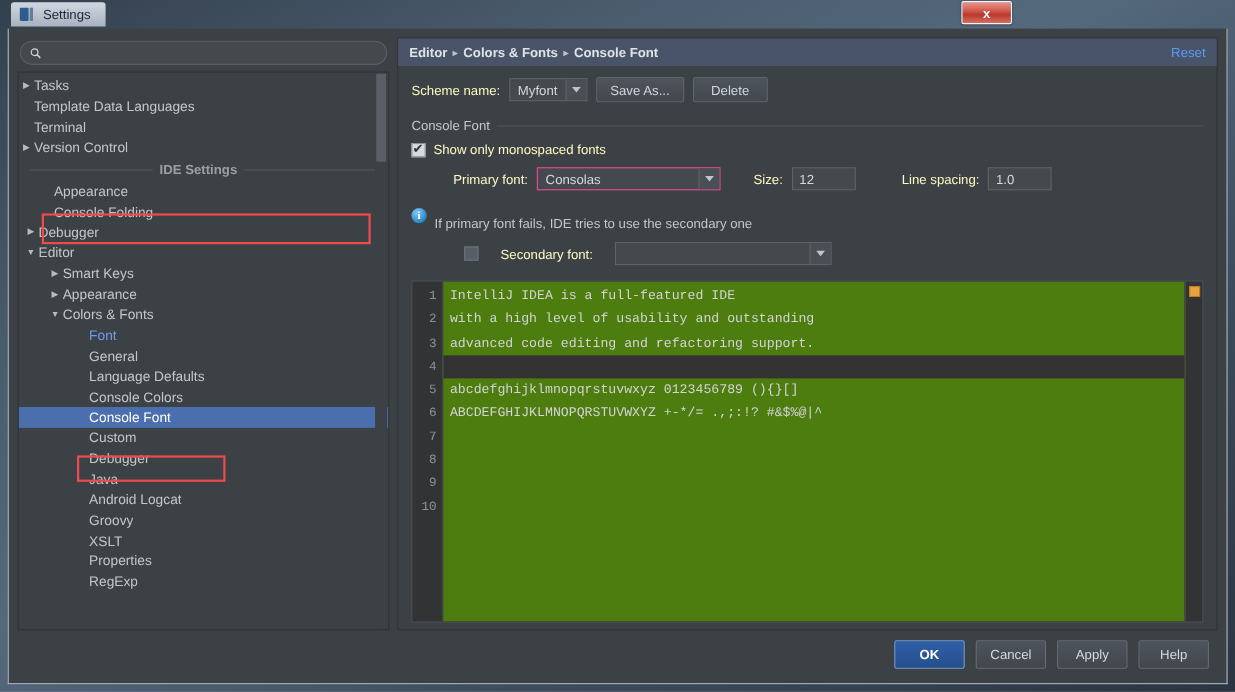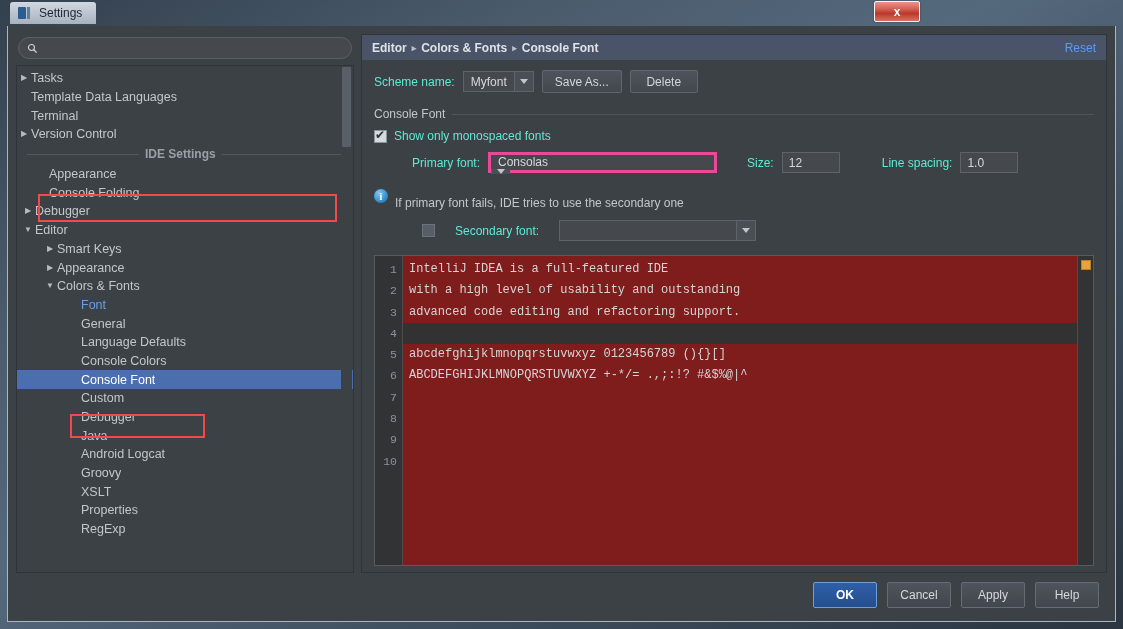--- a/index.html
+++ b/index.html
@@ -135,21 +135,21 @@
     display: flex; align-items: center; gap: 5px;
   }
   #breadcrumb .sep { color: #b7c0cc; font-size: 9px; }
   #reset-link {
     font-size: 12px; color: #5b9bf5; cursor: pointer;
   }
   #right-content { flex: 1; padding: 10px 12px 6px 12px; display: flex; flex-direction: column; }
 
   .row { display: flex; align-items: center; }
   #scheme-row { gap: 8px; margin-bottom: 14px; }
-  .lbl { font-size: 12px; color: #5eead4; }
+  .lbl { font-size: 12px; color: #fef9c3; }
   .combo {
     display: flex; align-items: stretch; height: 21px;
     background: #45494e; border: 1px solid #5d6369;
   }
   .combo .val {
     display: flex; align-items: center; padding: 0 7px;
     font-size: 12px; color: #d4d8dc; white-space: nowrap;
   }
   .combo .arrow-btn {
     width: 19px; border-left: 1px solid #5d6369;
@@ -183,21 +183,21 @@
     border: 1px solid #8d939a; position: relative; flex: none;
   }
   .checkbox.checked::after {
     content: "✔"; position: absolute; left: 0px; top: -3px;
     font-size: 12px; color: #2c3138; line-height: 14px;
   }
   .checkbox.empty { background: #585e65; border: 1px solid #6c737a; }
 
   #primary-font-row { gap: 8px; margin-bottom: 9px; padding-left: 38px; position: relative; }
   #primary-combo {
-    width: 229px; border: 3px solid #ec4899; flex-direction: column;
+    width: 167px; border: 1px solid #ec4899;
   }
   #primary-combo .val { flex: 1; }
   #annotation-primary-font {
     position: absolute; left: 30px; top: 168px;
     width: 299px; height: 28px;
     border: 2px solid #f24a4a; pointer-events: none; z-index: 9;
   }
   .tf {
     height: 21px; background: #45494e; border: 1px solid #5d6369;
     display: flex; align-items: center; padding: 0 6px;
@@ -232,21 +232,21 @@
     padding-top: 3px;
     display: flex; flex-direction: column; align-items: flex-end;
   }
   .lineno {
     height: 21.3px; line-height: 21.3px;
     font-family: "Liberation Mono", monospace;
     font-size: 11.5px; color: #8d9196; padding-right: 5px;
   }
   #code-area {
     flex: 1; padding-top: 3px; position: relative; overflow: hidden;
-    background: #7f1d1d;
+    background: #4d7c0f;
   }
   .codeline {
     height: 21.3px; line-height: 21.3px;
     font-family: "Liberation Mono", monospace;
     font-size: 12px; color: #d4d4d4; white-space: pre;
     padding-left: 6px;
   }
   .codeline.caret { background: #323232; }
   #right-markers {
     width: 16px; flex: none; background: #313335;

